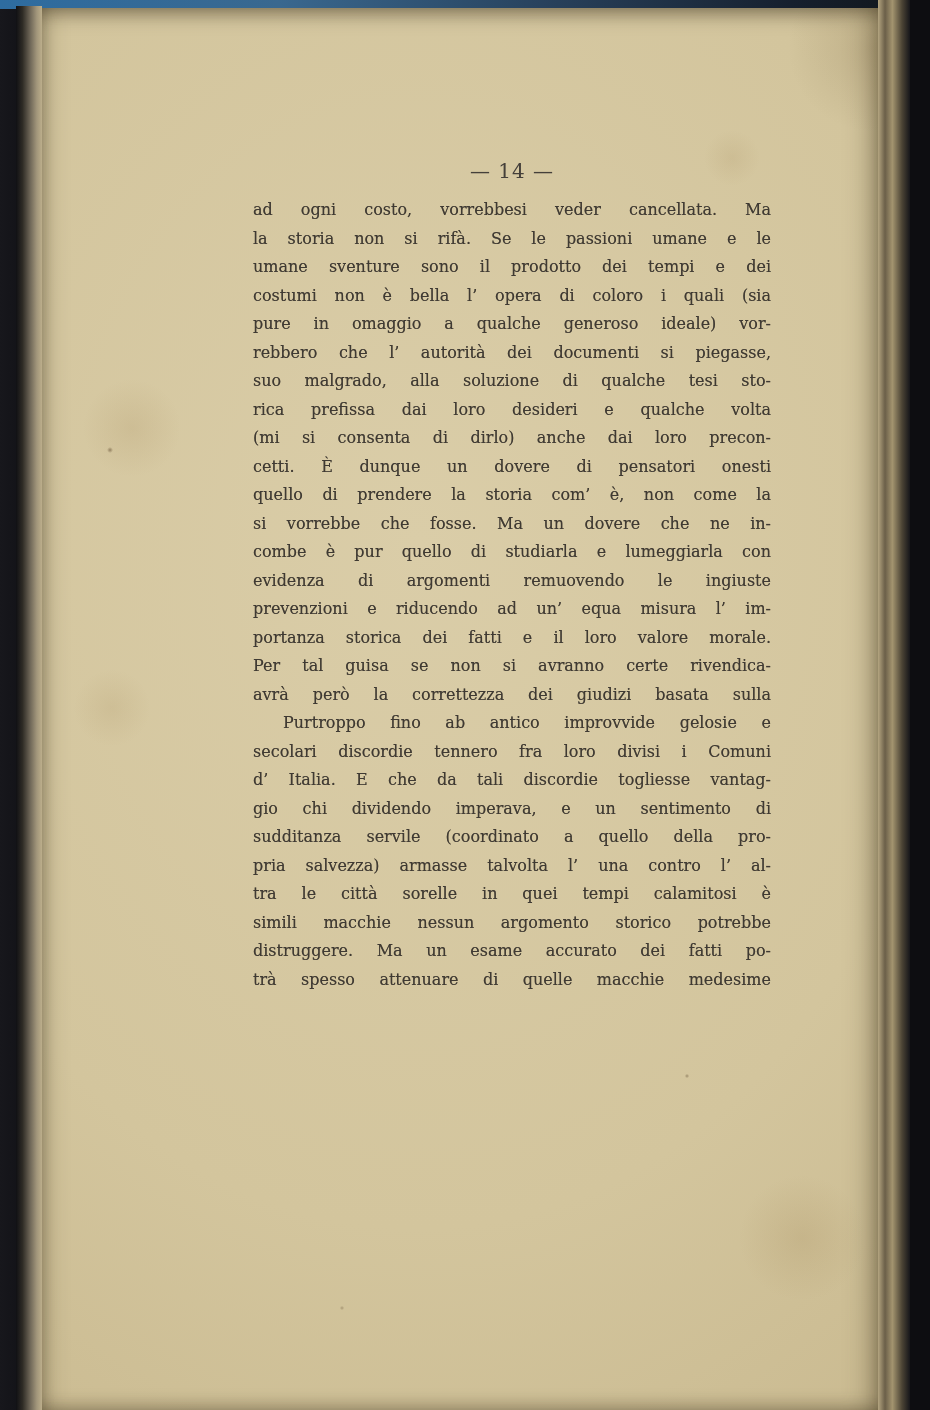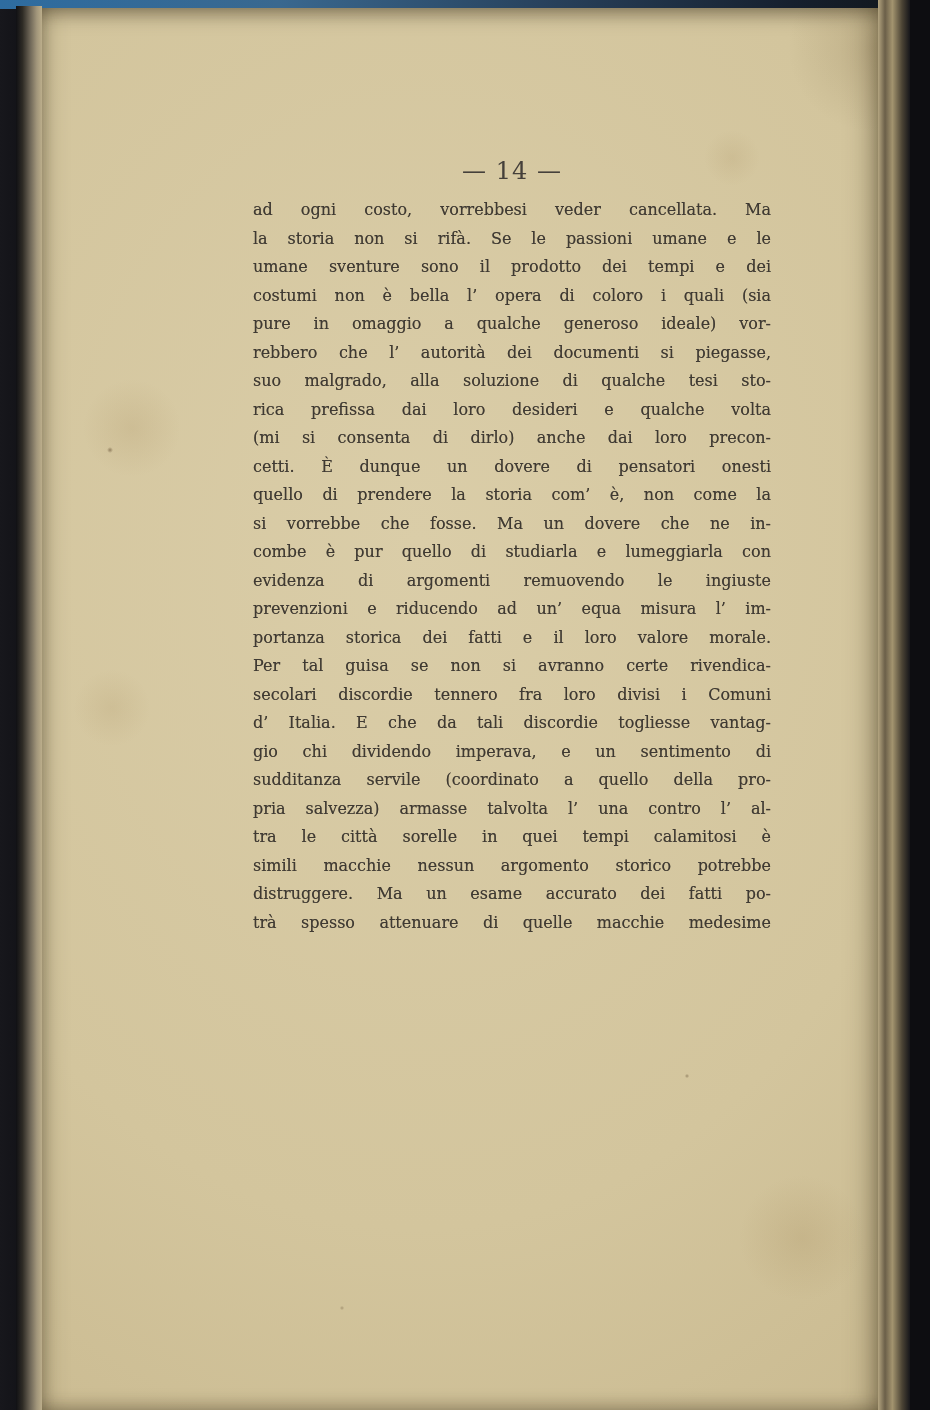--- a/index.html
+++ b/index.html
@@ -53,21 +53,21 @@
   }
   .right-dark {
     position: absolute; left: 910px; top: 0; width: 20px; height: 1410px;
     background: #0d0d11;
   }
   .textcol {
     position: absolute; left: 211px; top: 150px; width: 518px;
   }
   .pagenum {
     text-align: center;
-    font-size: 24px;
+    font-size: 20px;
     line-height: 26px;
     margin-bottom: 12px;
     color: #45403a;
     letter-spacing: 1px;
   }
   .line {
     font-size: 16px;
     line-height: 28.5px;
     color: #3f3a33;
     text-align: justify;
@@ -102,20 +102,22 @@
           <div class="line j">rica prefissa dai loro desideri e qualche volta</div>
           <div class="line j">(mi si consenta di dirlo) anche dai loro precon-</div>
           <div class="line j">cetti. È dunque un dovere di pensatori onesti</div>
           <div class="line j">quello di prendere la storia com’ è, non come la</div>
           <div class="line j">si vorrebbe che fosse. Ma un dovere che ne in-</div>
           <div class="line j">combe è pur quello di studiarla e lumeggiarla con</div>
           <div class="line j">evidenza di argomenti remuovendo le ingiuste</div>
           <div class="line j">prevenzioni e riducendo ad un’ equa misura l’ im-</div>
           <div class="line j">portanza storica dei fatti e il loro valore morale.</div>
           <div class="line j">Per tal guisa se non si avranno certe rivendica-</div>
+          <div class="line j">avrà però la correttezza dei giudizi basata sulla</div>
+          <div class="line j indent">Purtroppo fino ab antico improvvide gelosie e</div>
           <div class="line j">secolari discordie tennero fra loro divisi i Comuni</div>
           <div class="line j">d’ Italia. E che da tali discordie togliesse vantag-</div>
           <div class="line j">gio chi dividendo imperava, e un sentimento di</div>
           <div class="line j">sudditanza servile (coordinato a quello della pro-</div>
           <div class="line j">pria salvezza) armasse talvolta l’ una contro l’ al-</div>
           <div class="line j">tra le città sorelle in quei tempi calamitosi è</div>
           <div class="line j">simili macchie nessun argomento storico potrebbe</div>
           <div class="line j">distruggere. Ma un esame accurato dei fatti po-</div>
           <div class="line j">trà spesso attenuare di quelle macchie medesime</div>
         </div>

